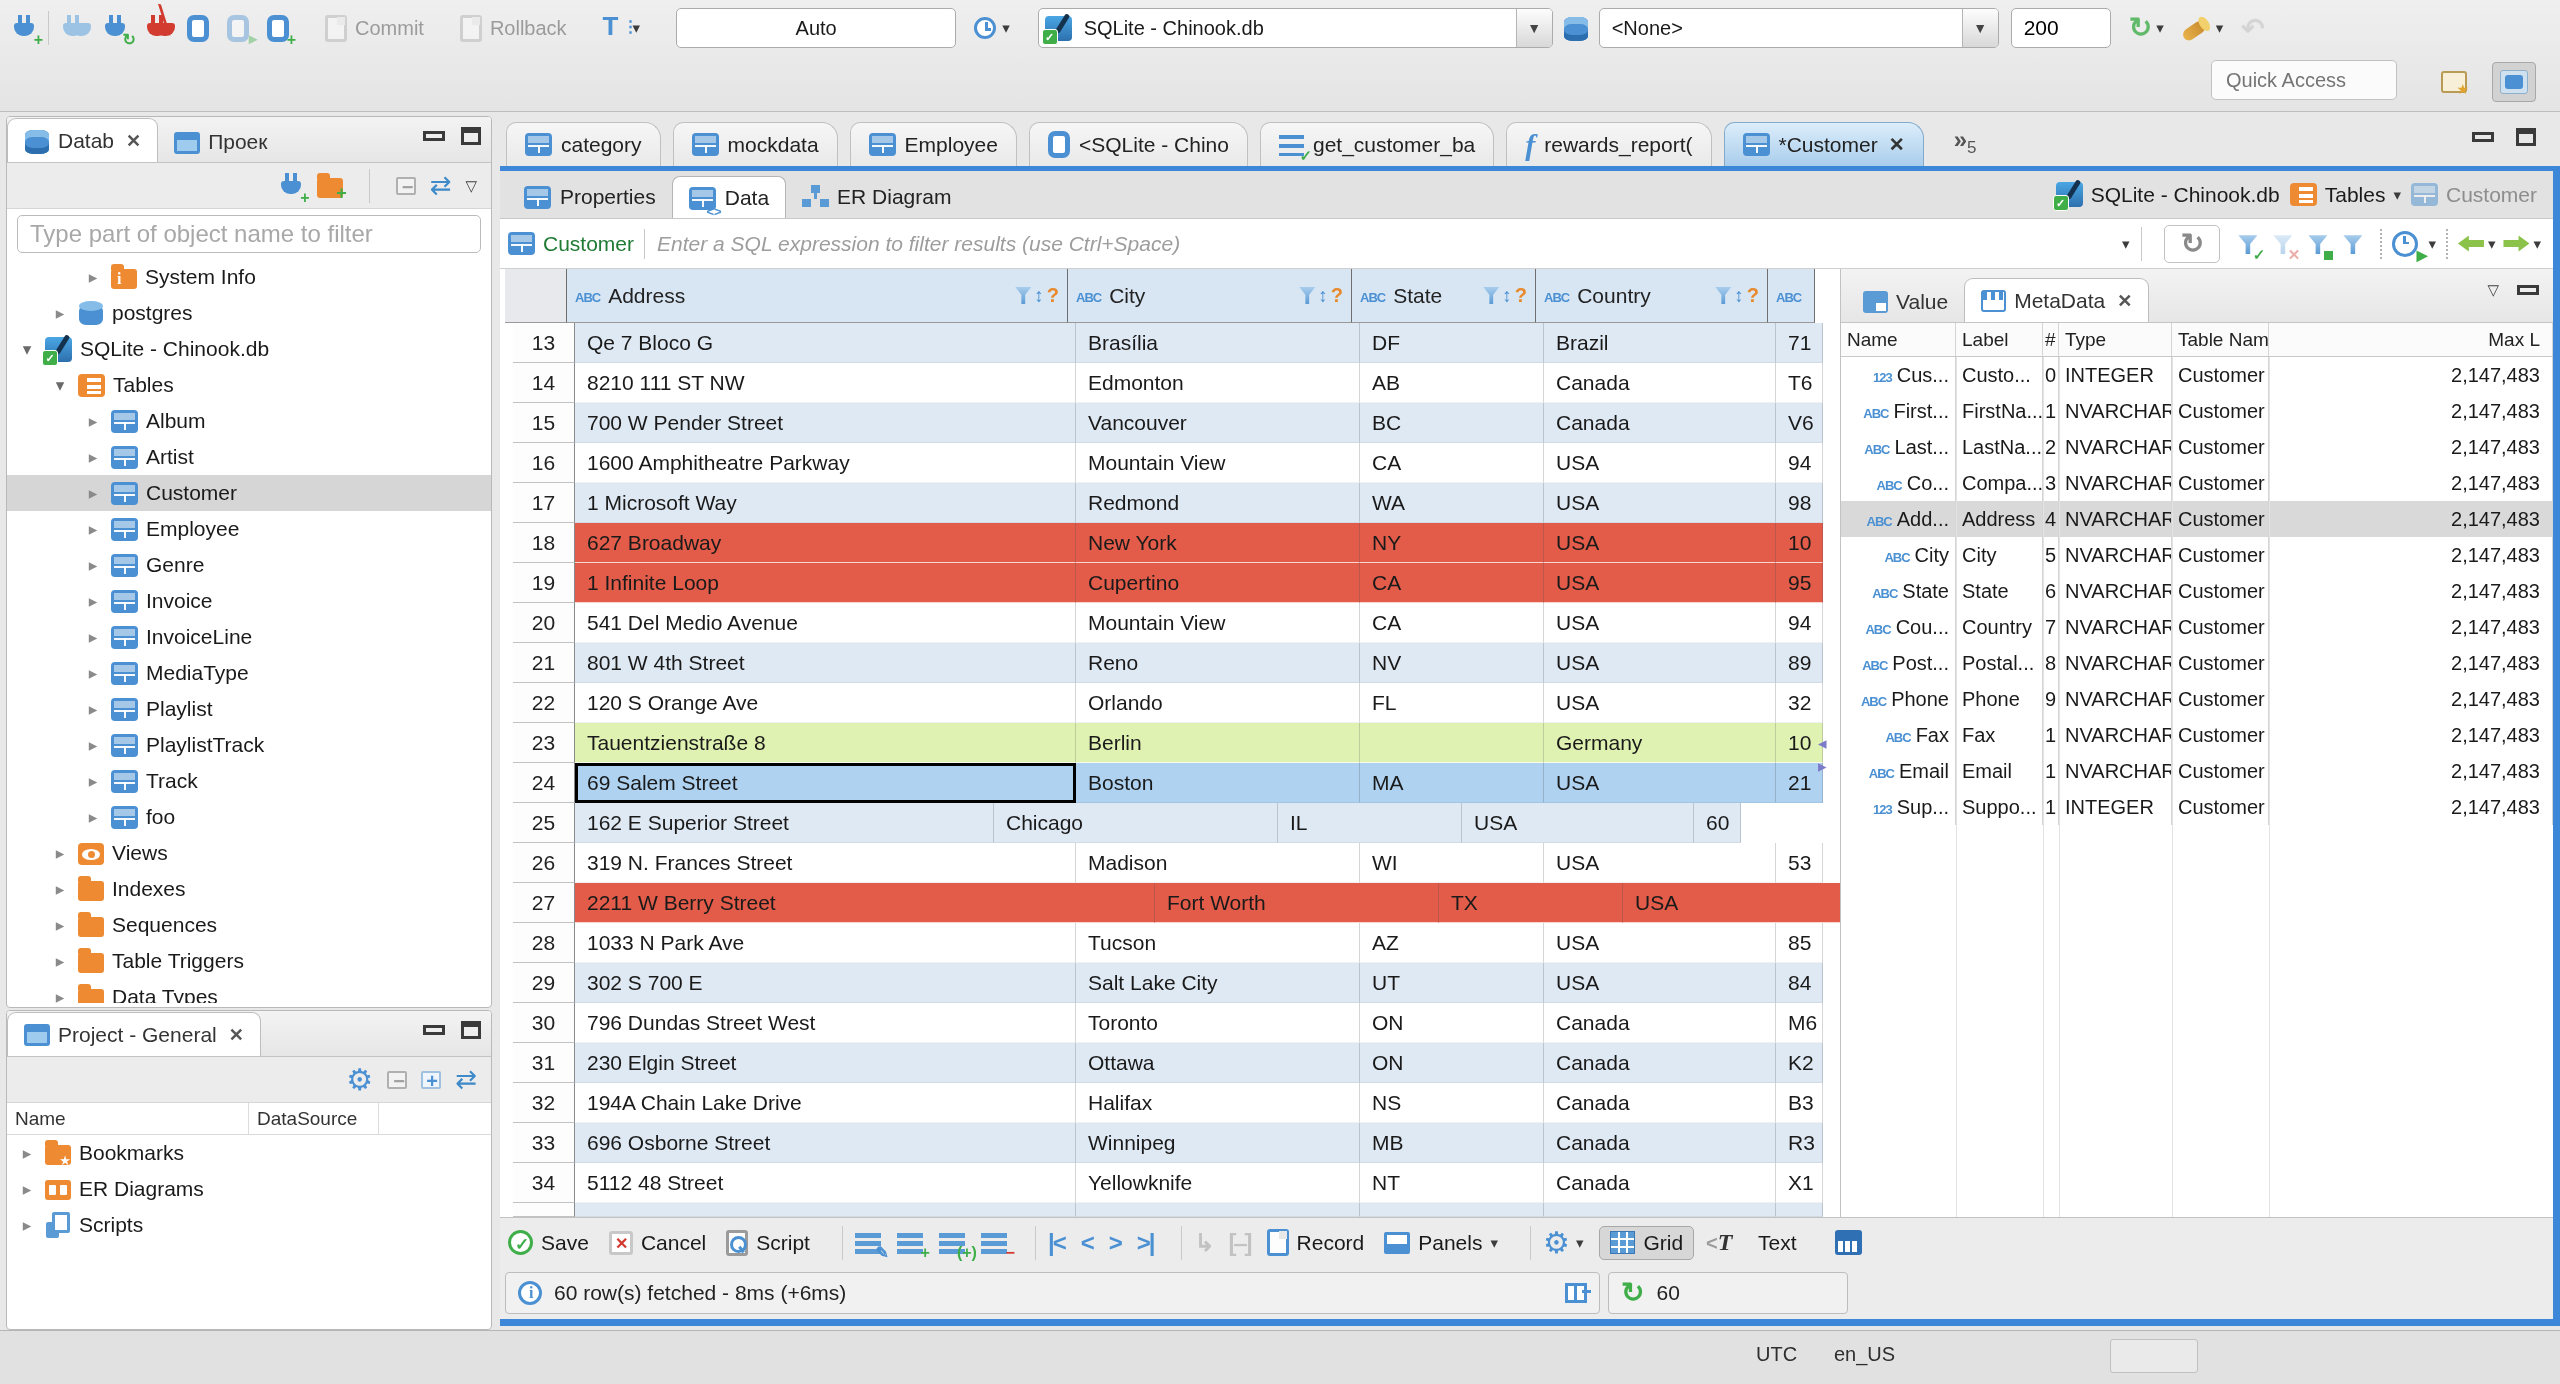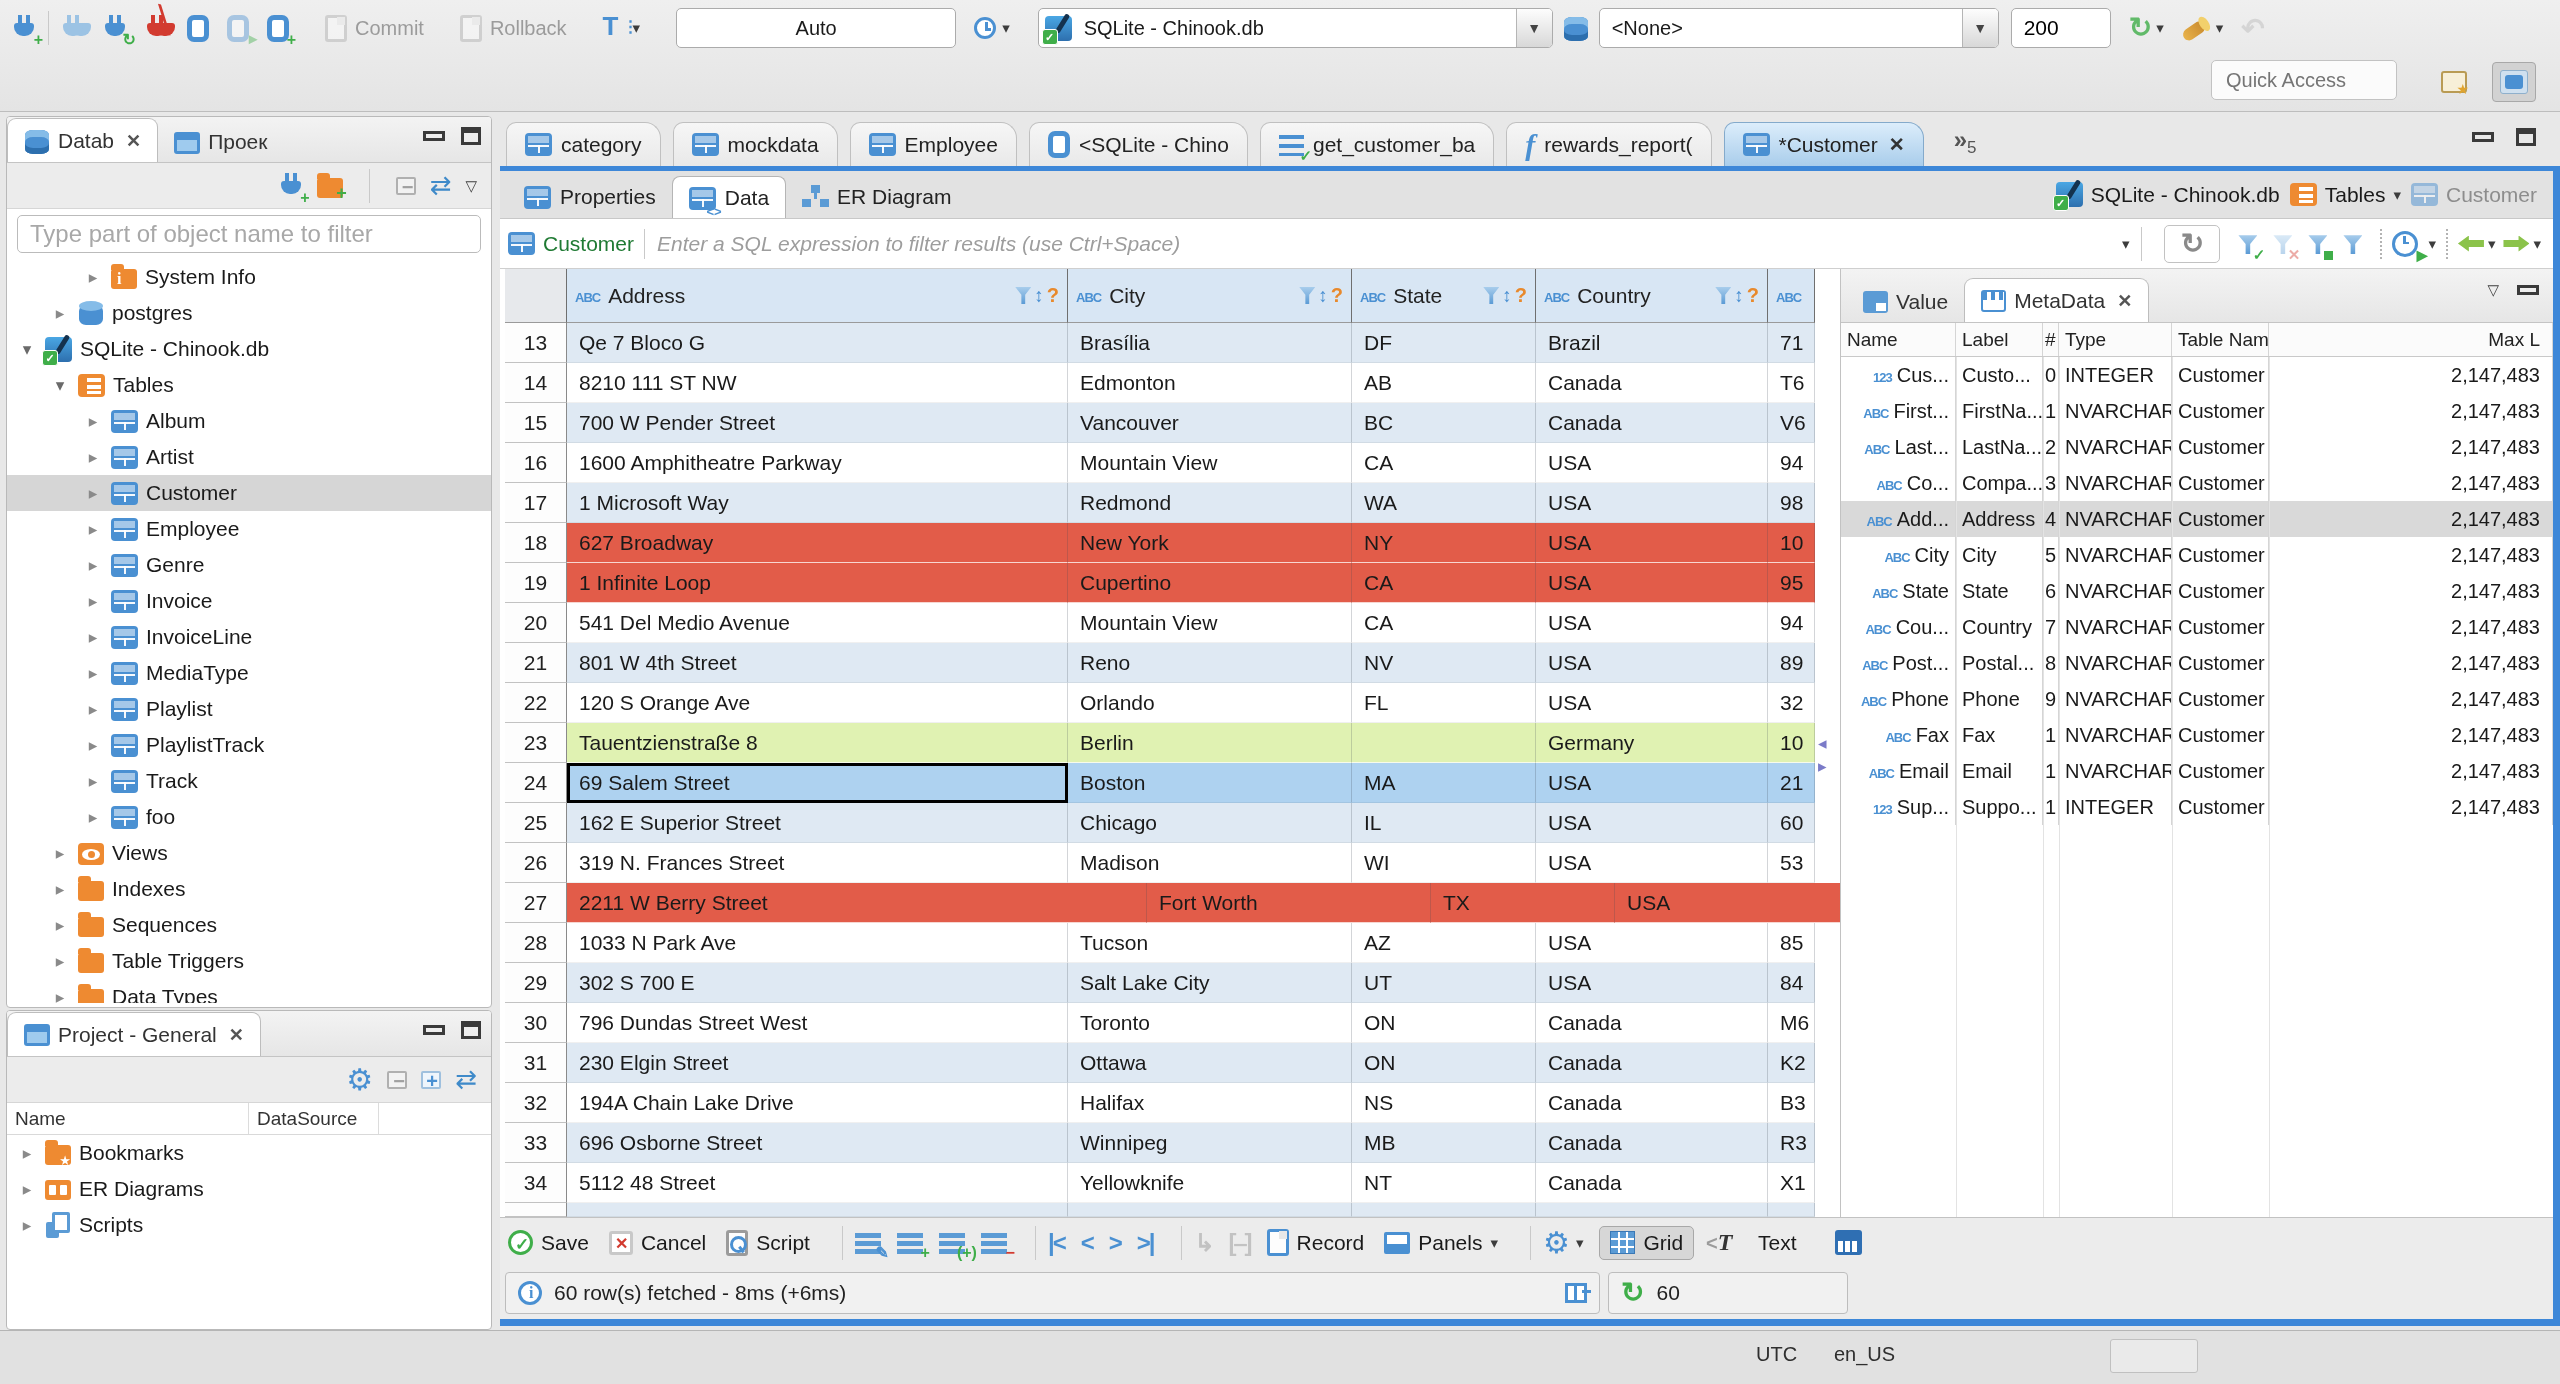--- a/index.html
+++ b/index.html
@@ -204,21 +204,21 @@
   .fb-right{display:flex;align-items:center;flex:none;}
   .fb-refreshbox{width:56px;height:38px;background:#fff;border:1px solid #c2c2c2;border-radius:5px;display:flex;align-items:center;justify-content:center;margin:0 10px;}
 
   
   .gridzone{left:500px;top:269px;width:2053px;height:948px;background:#fff;overflow:hidden;}
   .ghead{position:absolute;left:5px;top:0;height:54px;display:flex;background:#d8e6f4;}
   .gh-cell{display:flex;align-items:center;border-right:1px solid #6f6f6f;border-bottom:1px solid #9a9a9a;padding:0 8px;gap:8px;background:#d8e6f4;}
   .gh-cell .gh-name{font-size:21px;color:#222;}
   .gh-icons{margin-left:auto;display:flex;align-items:center;gap:3px;}
   .gh-corner{background:#e7e9ec;border-right:1px solid #6f6f6f;border-bottom:1px solid #9a9a9a;}
-  .grows{position:absolute;left:5px;top:54px;}
+  .grows{position:absolute;left:13px;top:54px;}
   .grow{display:flex;height:40px;}
   .gc{display:flex;align-items:center;padding:0 12px;font-size:21px;white-space:nowrap;overflow:hidden;
       border-right:1px solid rgba(60,70,80,.22);border-bottom:1px solid rgba(0,0,0,.06);}
   .gc-num{justify-content:center;background:#fdfdfd;color:#222;border-right:1px solid #8a8a8a;border-bottom:1px solid #c2c2c2;padding:0 4px;}
   .grow.stripe .gc:not(.gc-num){background:#dfe9f3;}
   .grow.white .gc:not(.gc-num){background:#ffffff;}
   .grow.red .gc:not(.gc-num){background:#e25c49;border-bottom:1px solid rgba(255,255,255,.75);}
   .grow.green .gc:not(.gc-num){background:#e0f2b2;border-bottom:1px solid rgba(255,255,255,.75);}
   .grow.selected .gc:not(.gc-num){background:#aed2f0;}
   .gc.focus-cell{outline:3px solid #000;outline-offset:-3px;}
@@ -735,21 +735,21 @@
         <div class="grow selected">
           <div class="gc gc-num" style="width: 62px;">24</div>
           <div class="gc focus-cell" style="width: 501px;">69 Salem Street</div>
           <div class="gc" style="width: 284px;">Boston</div>
           <div class="gc" style="width: 184px;">MA</div>
           <div class="gc" style="width: 232px;">USA</div>
           <div class="gc" style="width: 47px;">21</div>
         </div>
         <div class="grow stripe">
           <div class="gc gc-num" style="width: 62px;">25</div>
-          <div class="gc" style="width: 501px;">162 E Superior Street</div>
+          <div class="gc" style="width: 419px;">162 E Superior Street</div>
           <div class="gc" style="width: 284px;">Chicago</div>
           <div class="gc" style="width: 184px;">IL</div>
           <div class="gc" style="width: 232px;">USA</div>
           <div class="gc" style="width: 47px;">60</div>
         </div>
         <div class="grow white">
           <div class="gc gc-num" style="width: 62px;">26</div>
           <div class="gc" style="width: 501px;">319 N. Frances Street</div>
           <div class="gc" style="width: 284px;">Madison</div>
           <div class="gc" style="width: 184px;">WI</div>

